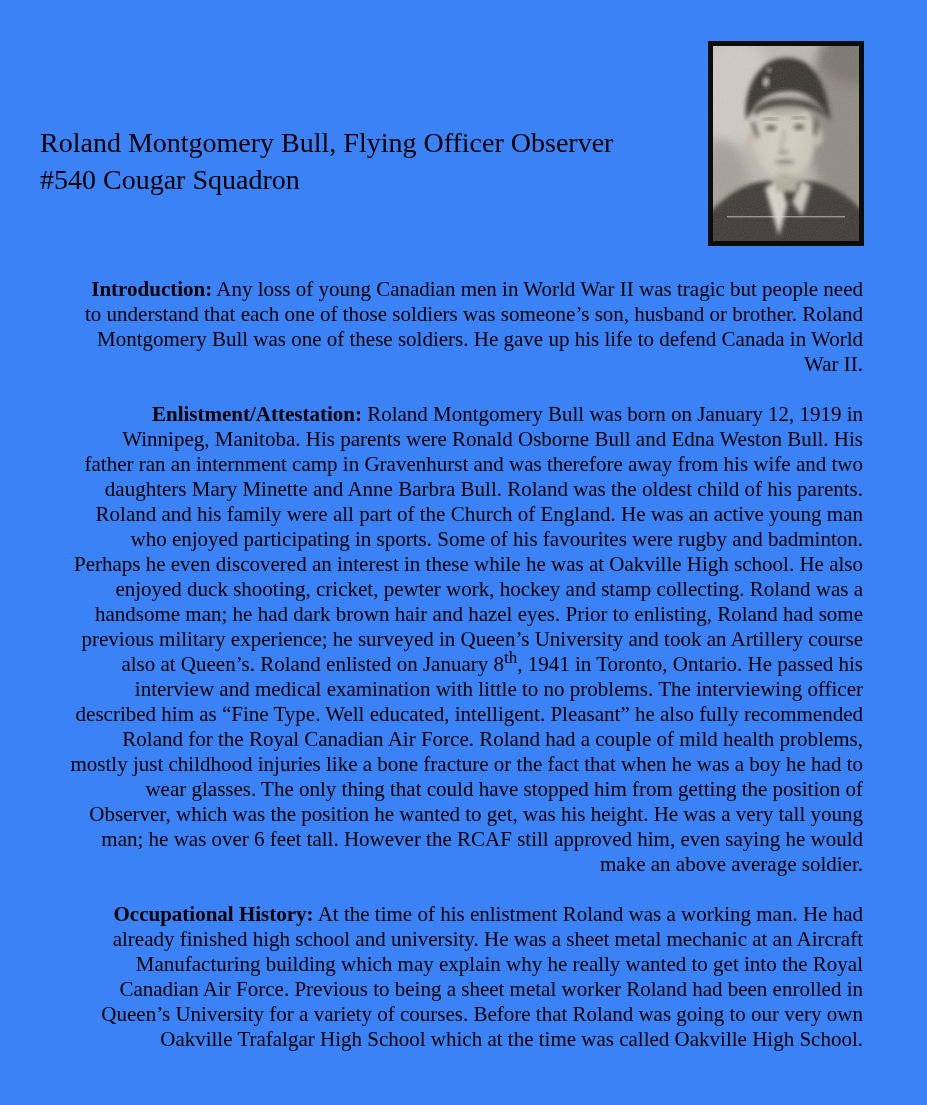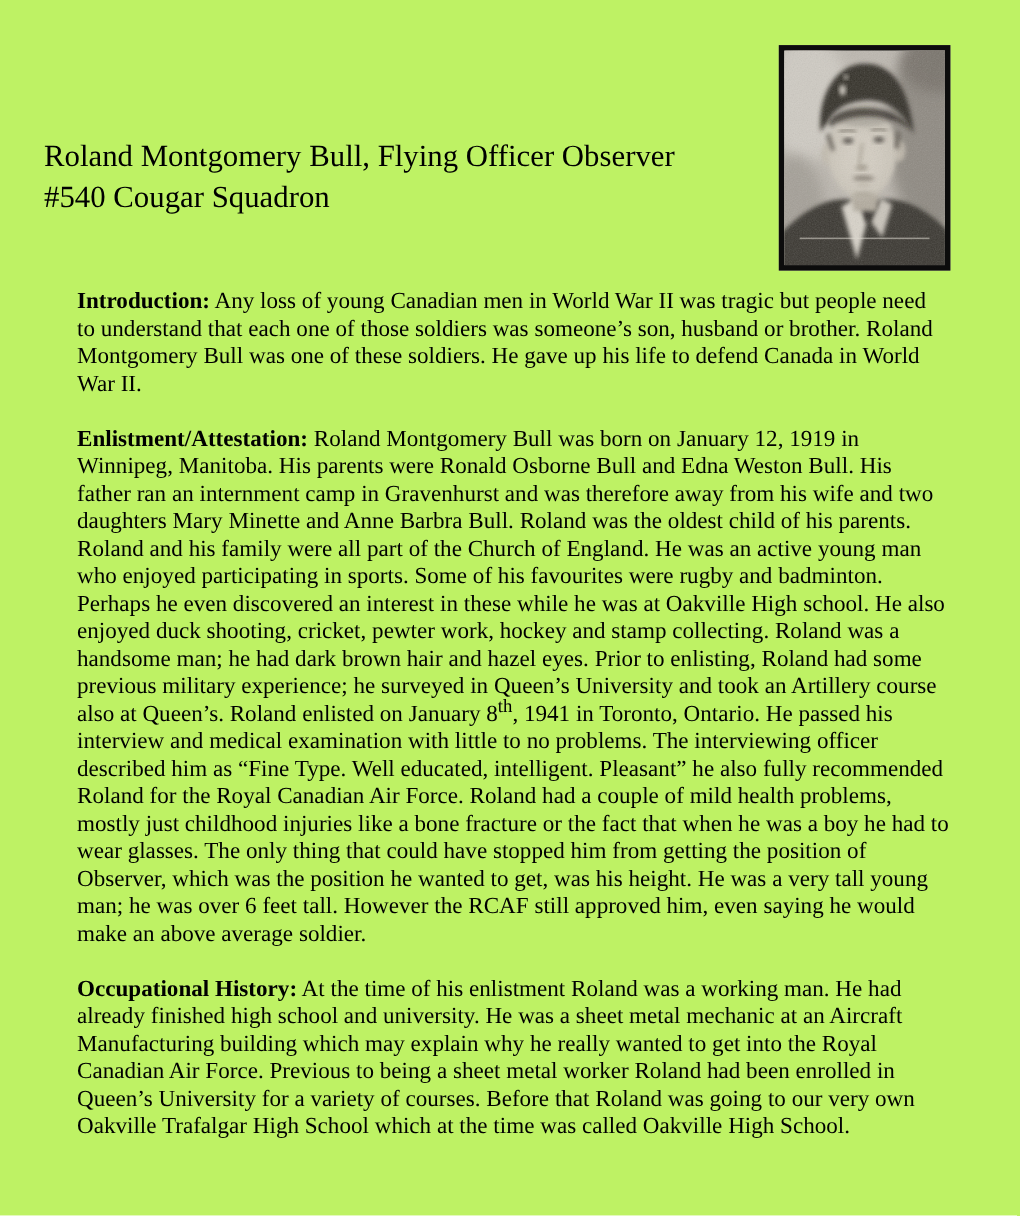--- a/index.html
+++ b/index.html
@@ -4,21 +4,21 @@
 <style>
   html, body {
     margin: 0;
     padding: 0;
     background: #ffffff;
   }
   .page {
     position: relative;
     width: 927px;
     height: 1105px;
-    background: #bef264;
+    background: #3b82f6;
     font-family: "Liberation Serif", serif;
     color: #000000;
     overflow: hidden;
   }
   .doc-title {
     position: absolute;
     left: 40px;
     top: 124px;
     margin: 0;
     font-size: 28px;
@@ -46,22 +46,22 @@
   }
   .doc-body {
     position: absolute;
     left: 70px;
     top: 261px;
     width: 793px;
     font-size: 21px;
     line-height: 25px;
   }
   .para {
-    margin: 0 0 25px 0;
-    text-align: left;
+    margin: 16px 0 25px 0;
+    text-align: right;
   }
   .para b {
     font-weight: bold;
   }
   .para sup {
     font-size: 17px;
     line-height: 0;
     vertical-align: super;
   }
 </style>

